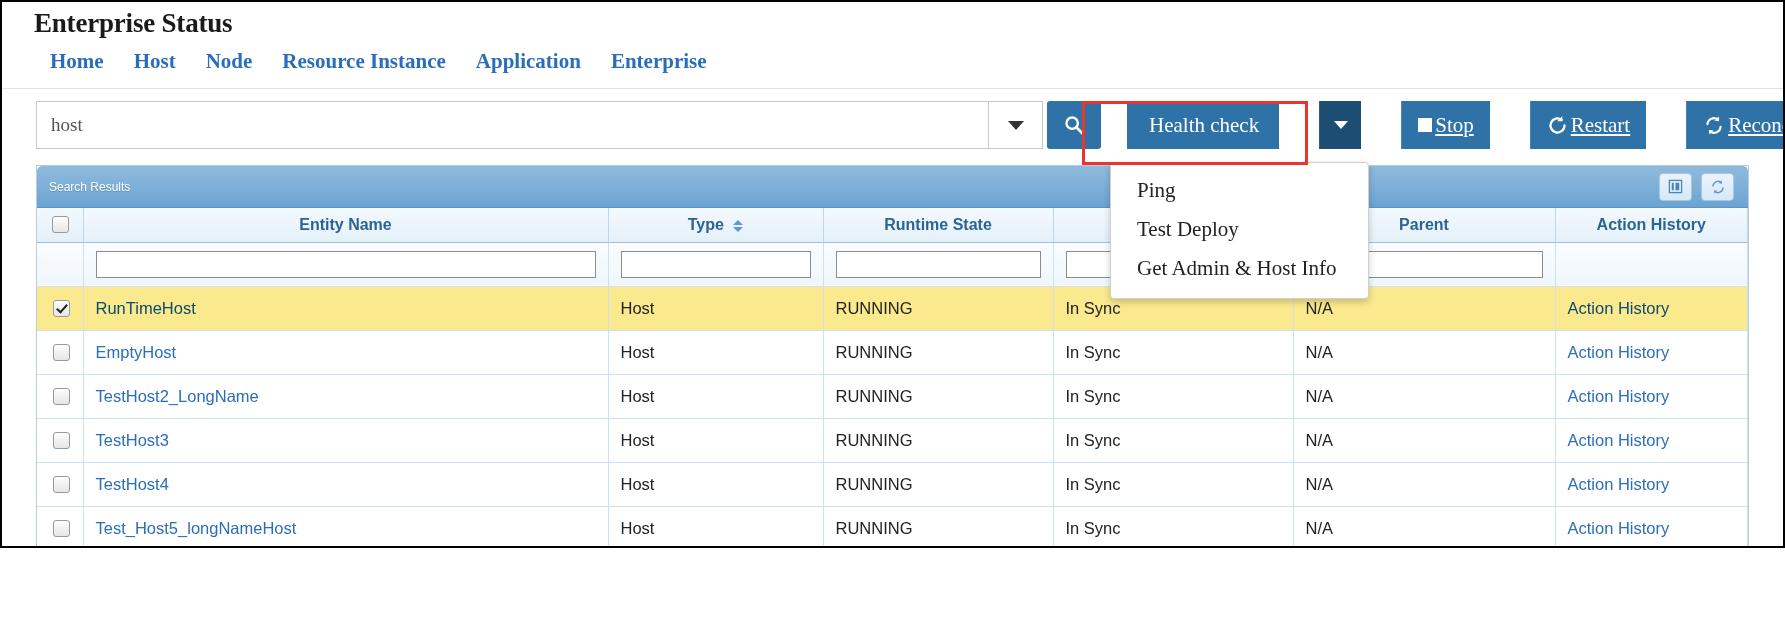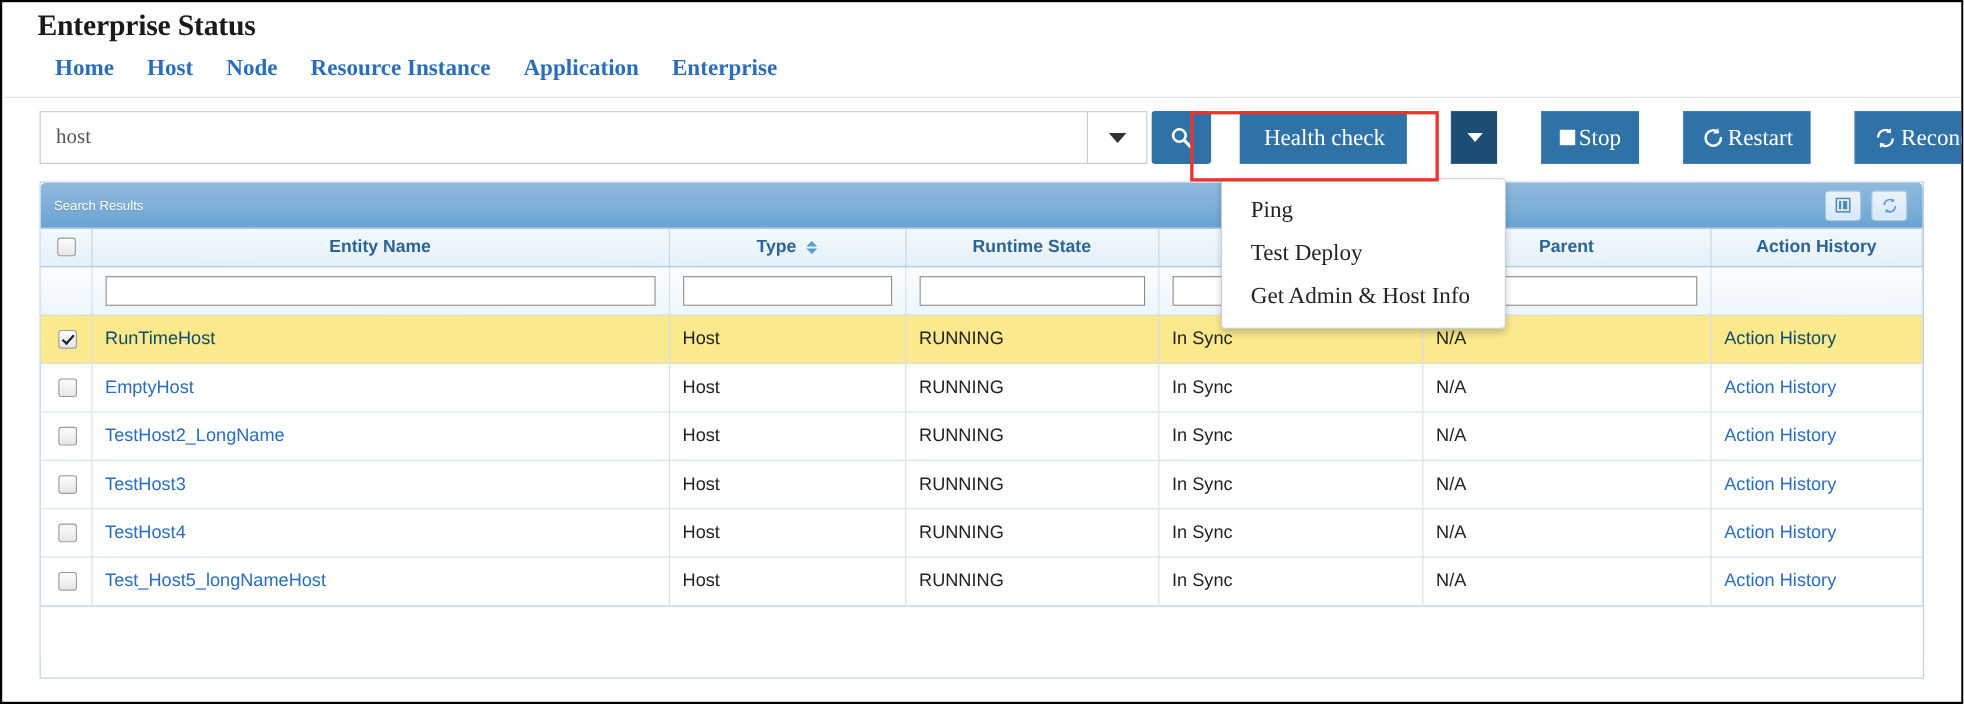--- a/index.html
+++ b/index.html
@@ -5,21 +5,21 @@
   * { box-sizing: border-box; }
   html, body { margin:0; padding:0; }
   body {
     width:1785px; height:640px;
     background:#ffffff;
     font-family:"Liberation Sans", sans-serif;
     overflow:hidden;
     position:relative;
   }
   .page-frame {
-    position:absolute; left:0; top:0; width:1785px; height:640px;
+    position:absolute; left:0; top:0; width:1785px; height:548px;
     border:2px solid #000; background:#fff; overflow:hidden;
   }
   
   .app-title {
     font-family:"Liberation Serif", serif;
     font-weight:bold; font-size:27px; color:#1a1a1a;
     padding:6px 0 0 32px; letter-spacing:-0.2px;
   }
   .navbar {
     display:flex; align-items:center; gap:0;
@@ -86,21 +86,21 @@
     background:#1e4d73; width:42px; border:none;
     display:flex; align-items:center; justify-content:center;
     cursor:pointer; border-left:1px solid #27628f;
   }
   .btn-health-caret .caret-down { border-top-color:#fff; border-left-width:7px; border-right-width:7px; border-top-width:8px;}
   .btn-plain {
     background:#2f72a8; color:#fff; border:none;
     border-left:1px solid #4684b5;
     font-family:"Liberation Serif", serif; font-size:21px;
     padding:4px 16px; display:flex; align-items:center; gap:3px;
-    cursor:pointer; white-space:nowrap;
+    cursor:pointer; white-space:nowrap;text-decoration:underline;
   }
   .ic-stop {
     width:14px;height:14px;background:#fff;display:inline-block;
   }
   .ic-svg { display:inline-block; vertical-align:middle; }
   
   .dropdown-menu {
     position:absolute; left:1108px; top:160px;
     width:259px; background:#fff;
     border:1px solid #cfcfcf; border-radius:4px;

